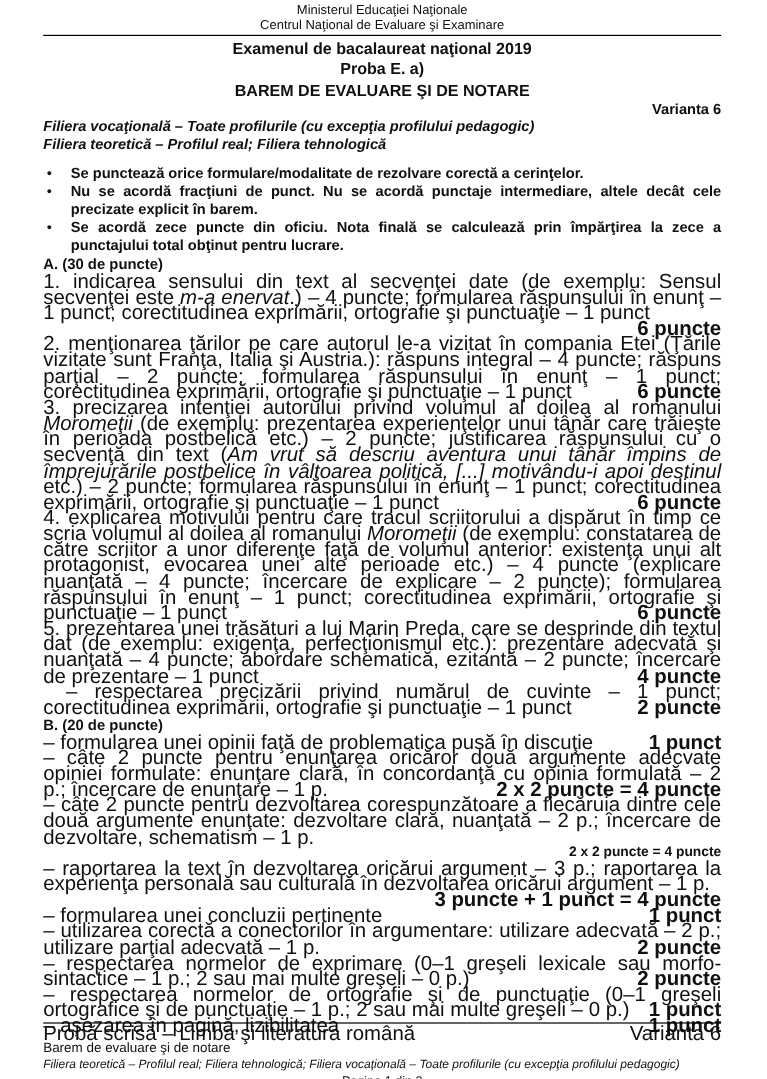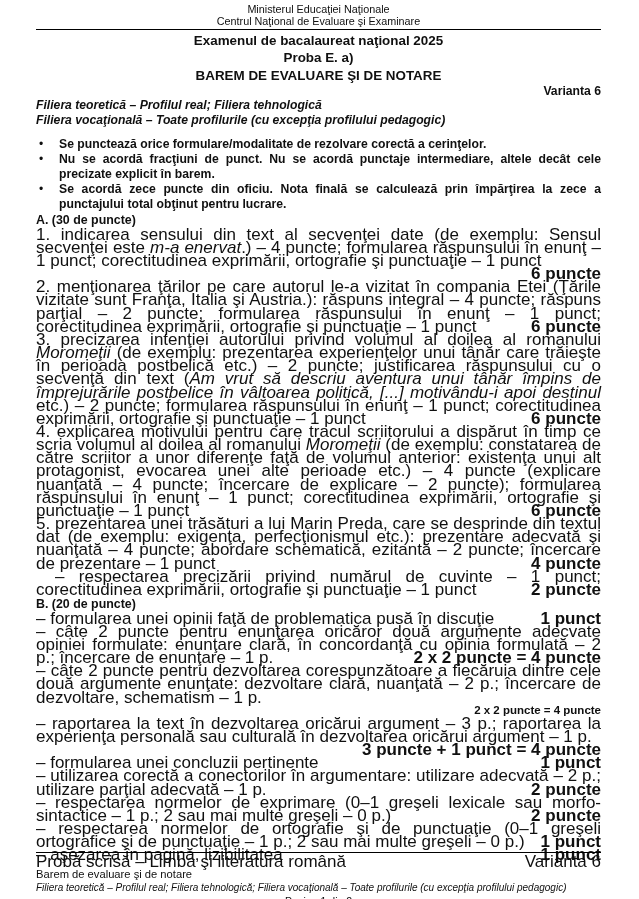--- a/index.html
+++ b/index.html
@@ -54,30 +54,30 @@
 
 <div class="content">
 
   <div class="tophead">
     <div>Ministerul Educaţiei Naţionale</div>
     <div>Centrul Naţional de Evaluare şi Examinare</div>
   </div>
   <div class="rule"></div>
 
   <div class="title-block">
-    <div>Examenul de bacalaureat naţional 2025</div>
+    <div>Examenul de bacalaureat naţional 2019</div>
     <div>Proba E. a)</div>
     <div>BAREM DE EVALUARE ŞI DE NOTARE</div>
   </div>
 
   <div class="variant-line">Varianta 6</div>
 
   <div class="filiera">
+    <div>Filiera vocaţională – Toate profilurile (cu excepţia profilului pedagogic)</div>
     <div>Filiera teoretică – Profilul real; Filiera tehnologică</div>
-    <div>Filiera vocaţională – Toate profilurile (cu excepţia profilului pedagogic)</div>
   </div>
 
   <div class="bullets" id="bullets">
       <div class="bullet">
         <span class="dot">•</span>
         <span class="btxt">Se punctează orice formulare/modalitate de rezolvare corectă a cerinţelor.</span>
       </div>
       <div class="bullet">
         <span class="dot">•</span>
         <span class="btxt">Nu se acordă fracţiuni de punct. Nu se acordă punctaje intermediare, altele decât cele precizate explicit în barem.</span>

